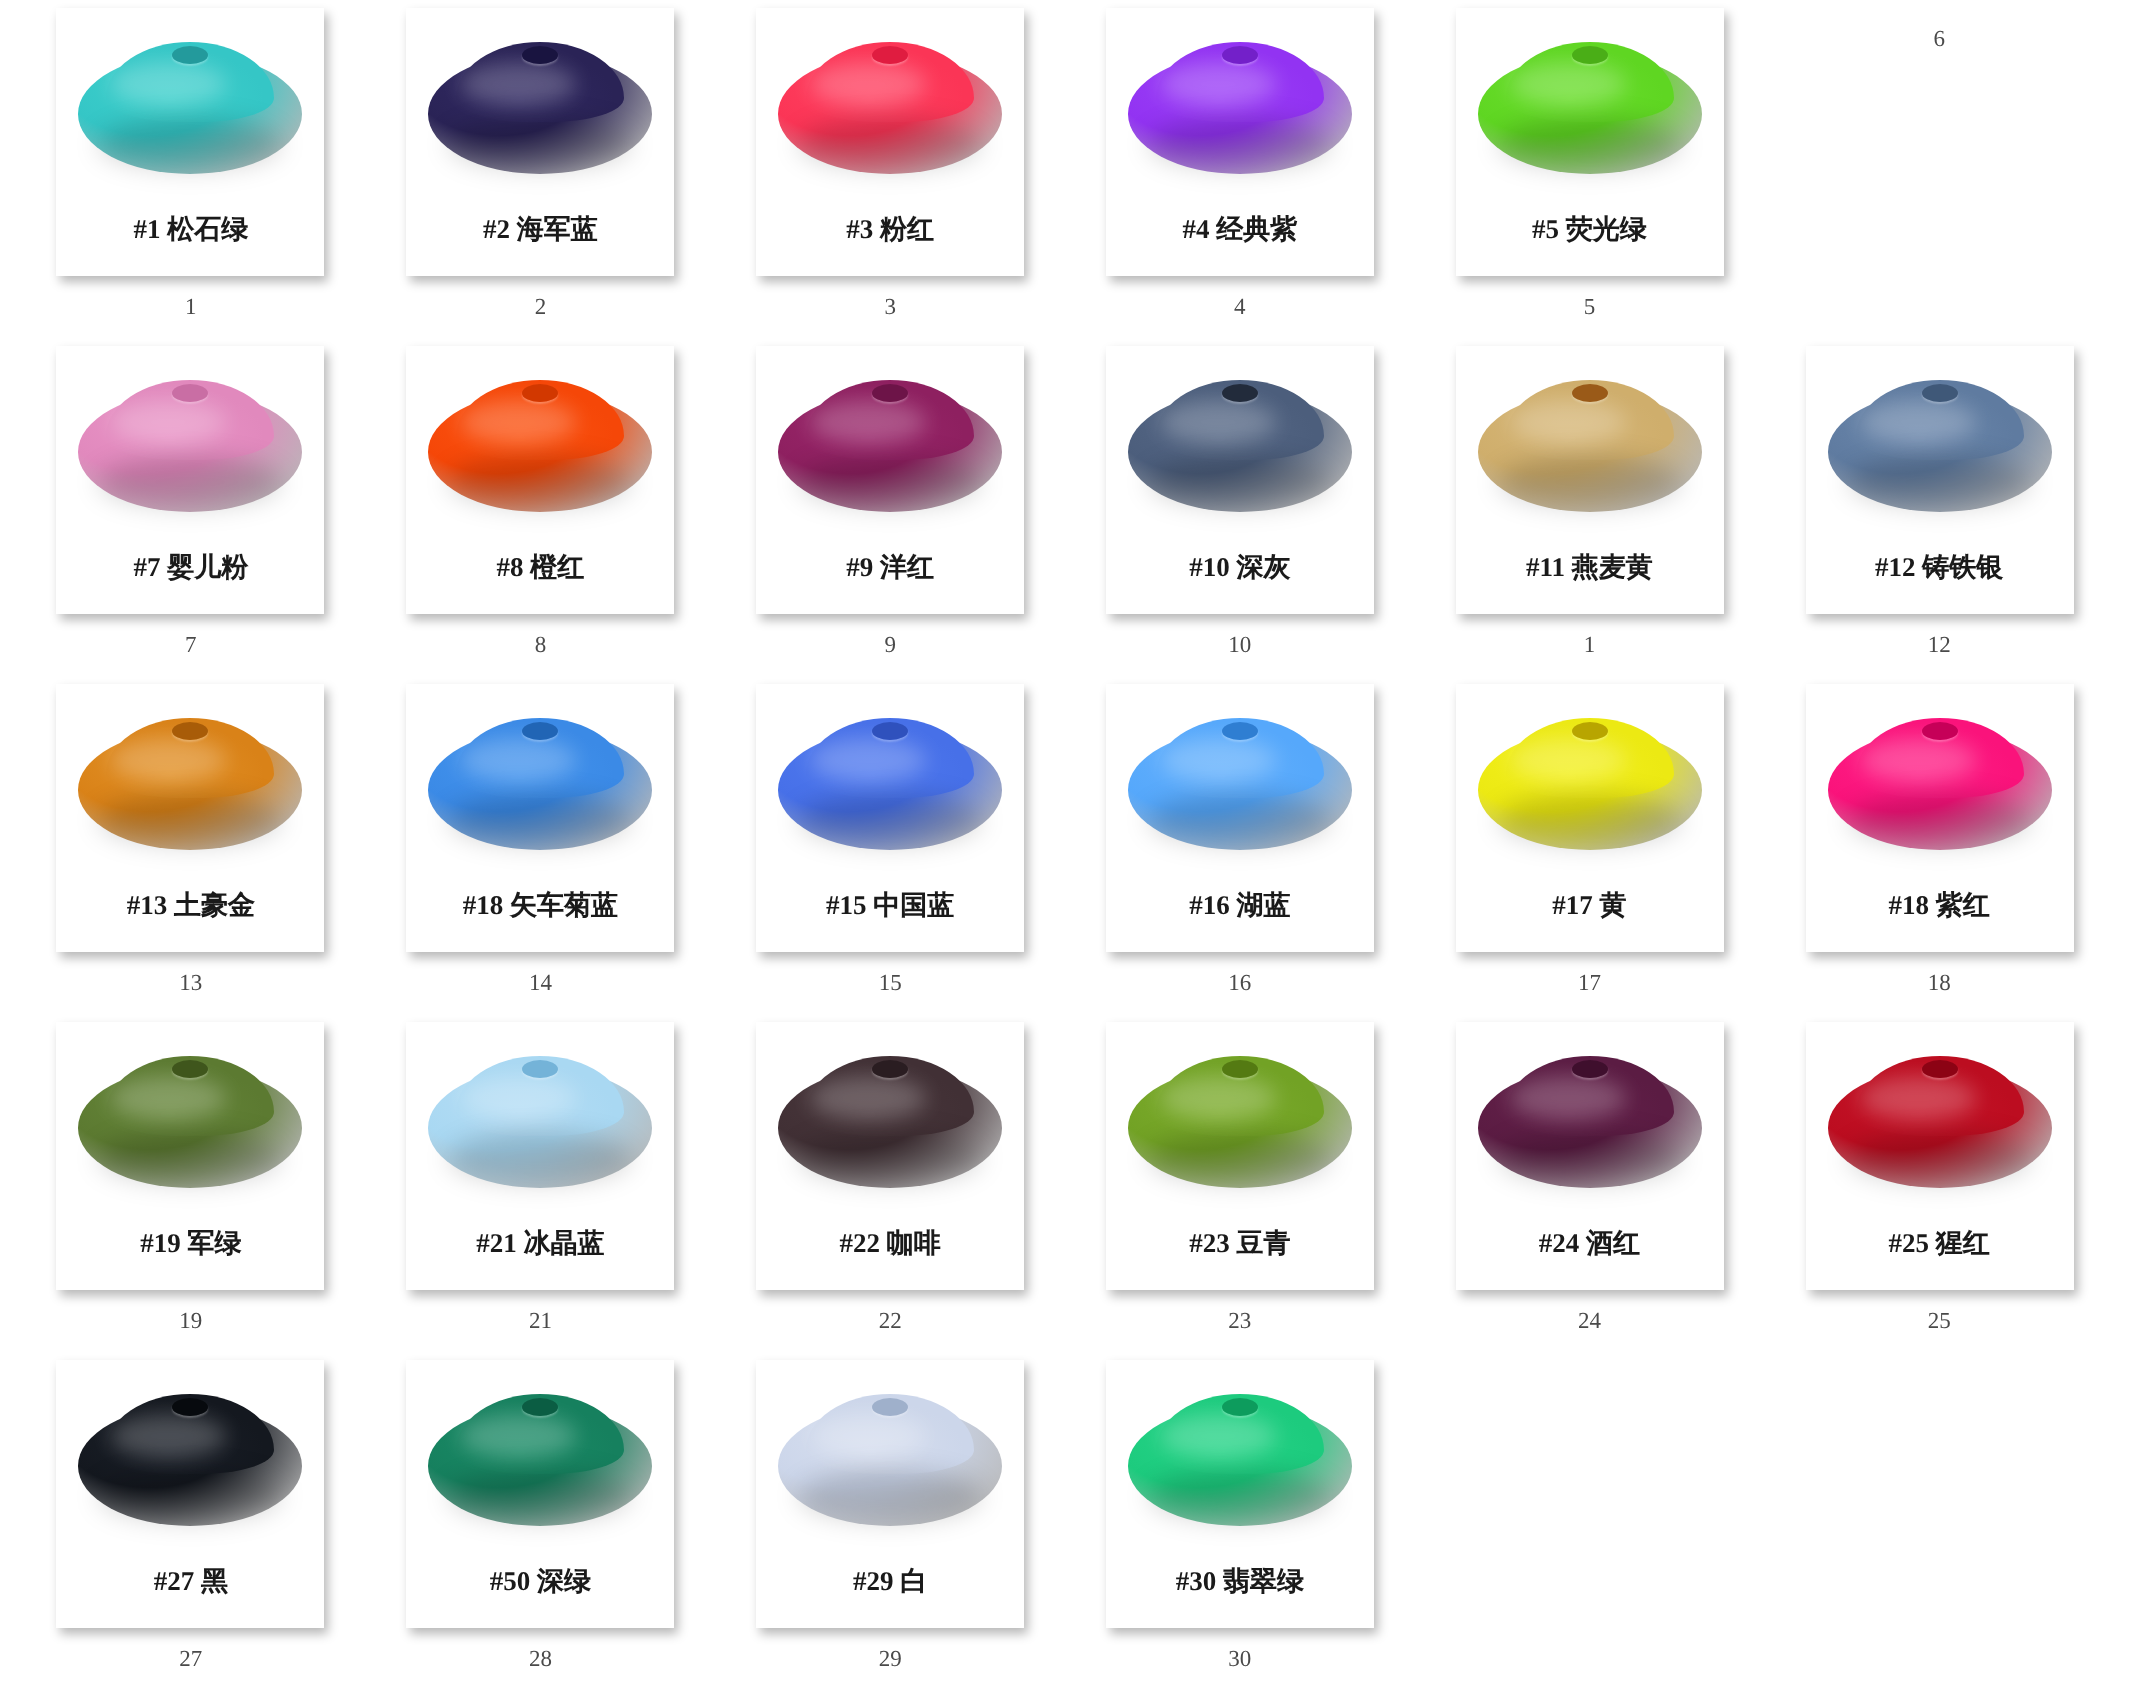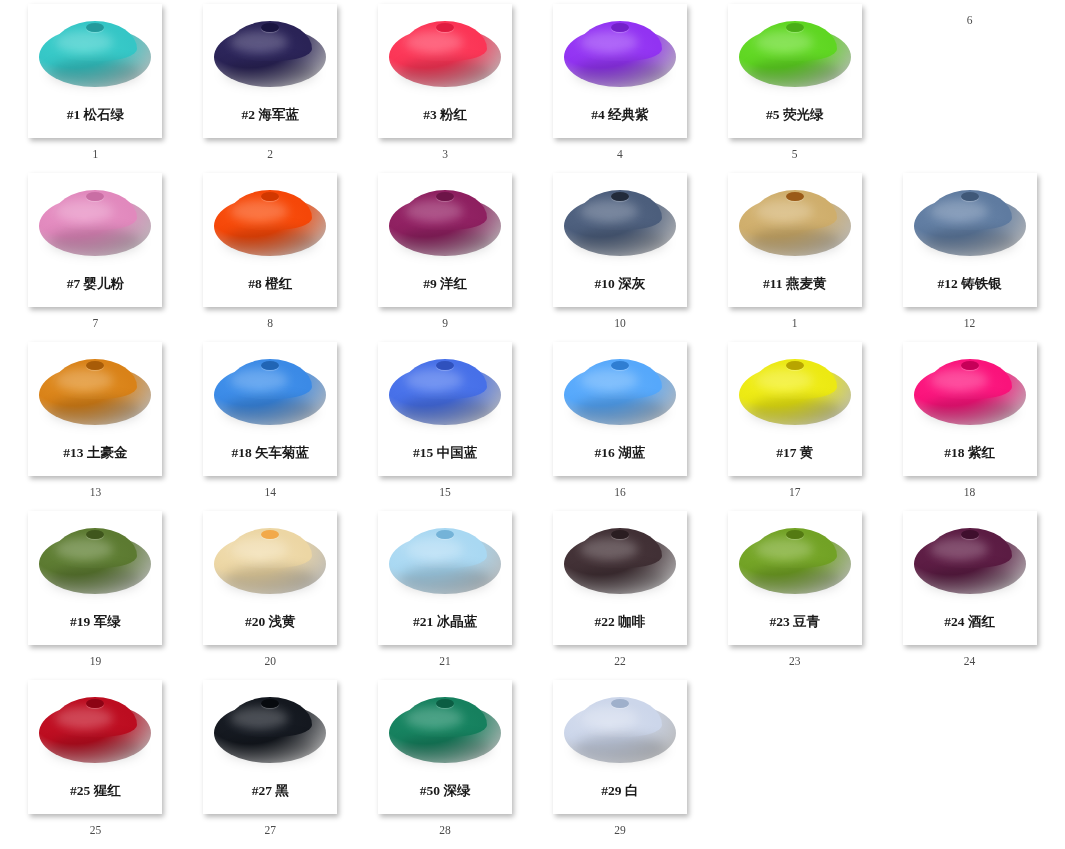--- a/index.html
+++ b/index.html
@@ -403,35 +403,20 @@
           </div>
         </div>
         <div class="label"><span class="num">#19</span><span> </span><span class="name">军绿</span></div>
       </div>
       <div class="index">19</div>
     </div>
     <div class="cell">
       <div class="card">
         <div class="bead-wrap">
           <div class="bead">
-            <div class="body" style="background: radial-gradient(70% 80% at 32% 24%, rgb(242, 223, 178), rgb(236, 214, 164) 55%, rgba(0, 0, 0, 0.28) 120%);"></div>
-            <div class="dome" style="background: radial-gradient(80% 90% at 38% 70%, rgb(242, 223, 178), rgb(236, 214, 164) 70%);"></div>
-            <div class="shade"></div>
-            <div class="hl"></div>
-            <div class="hole" style="background: radial-gradient(at 50% 35%, rgb(242, 169, 74), rgb(242, 169, 74));"></div>
-          </div>
-        </div>
-        <div class="label"><span class="num">#20</span><span> </span><span class="name">浅黄</span></div>
-      </div>
-      <div class="index">20</div>
-    </div>
-    <div class="cell">
-      <div class="card">
-        <div class="bead-wrap">
-          <div class="bead">
             <div class="body" style="background: radial-gradient(70% 80% at 32% 24%, rgb(180, 221, 245), rgb(169, 216, 242) 55%, rgba(0, 0, 0, 0.28) 120%);"></div>
             <div class="dome" style="background: radial-gradient(80% 90% at 38% 70%, rgb(180, 221, 245), rgb(169, 216, 242) 70%);"></div>
             <div class="shade"></div>
             <div class="hl"></div>
             <div class="hole" style="background: radial-gradient(at 50% 35%, rgb(116, 179, 216), rgb(116, 179, 216));"></div>
           </div>
         </div>
         <div class="label"><span class="num">#21</span><span> </span><span class="name">冰晶蓝</span></div>
       </div>
       <div class="index">21</div>
@@ -533,14 +518,29 @@
             <div class="body" style="background: radial-gradient(70% 80% at 32% 24%, rgb(214, 222, 239), rgb(204, 214, 234) 55%, rgba(0, 0, 0, 0.28) 120%);"></div>
             <div class="dome" style="background: radial-gradient(80% 90% at 38% 70%, rgb(214, 222, 239), rgb(204, 214, 234) 70%);"></div>
             <div class="shade"></div>
             <div class="hl"></div>
             <div class="hole" style="background: radial-gradient(at 50% 35%, rgb(159, 176, 203), rgb(159, 176, 203));"></div>
           </div>
         </div>
         <div class="label"><span class="num">#29</span><span> </span><span class="name">白</span></div>
       </div>
       <div class="index">29</div>
+    </div>
+    <div class="cell">
+      <div class="card">
+        <div class="bead-wrap">
+          <div class="bead">
+            <div class="body" style="background: radial-gradient(70% 80% at 32% 24%, rgb(37, 212, 135), rgb(29, 203, 126) 55%, rgba(0, 0, 0, 0.28) 120%);"></div>
+            <div class="dome" style="background: radial-gradient(80% 90% at 38% 70%, rgb(37, 212, 135), rgb(29, 203, 126) 70%);"></div>
+            <div class="shade"></div>
+            <div class="hl"></div>
+            <div class="hole" style="background: radial-gradient(at 50% 35%, rgb(13, 156, 93), rgb(13, 156, 93));"></div>
+          </div>
+        </div>
+        <div class="label"><span class="num">#30</span><span> </span><span class="name">翡翠绿</span></div>
+      </div>
+      <div class="index">30</div>
     </div>
   </div>
 
 </body></html>

